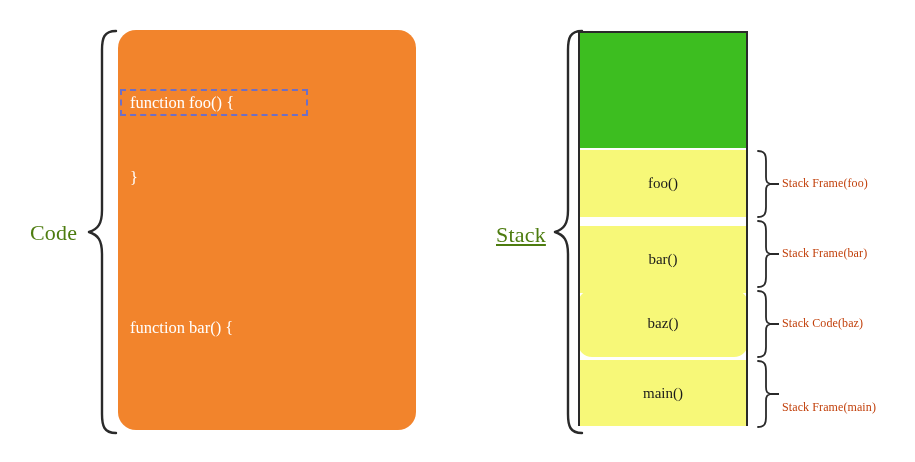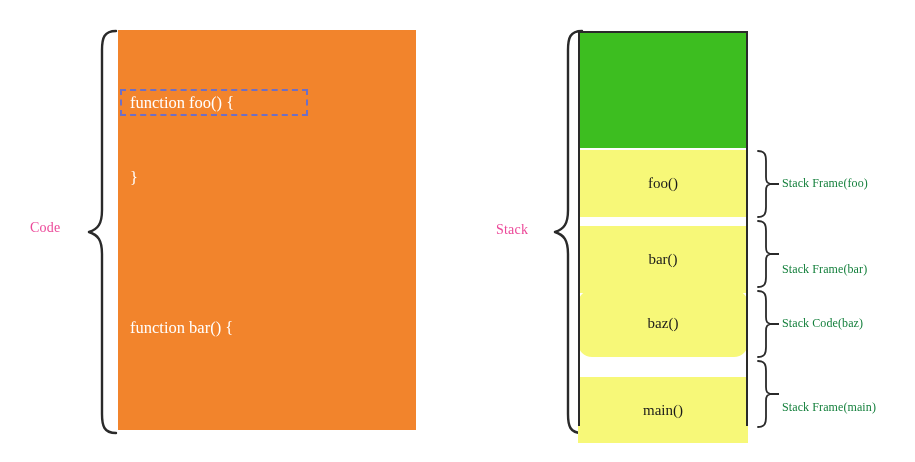--- a/index.html
+++ b/index.html
@@ -8,37 +8,38 @@
     background:#ffffff;
     font-family:"Liberation Serif","DejaVu Serif",serif;
     overflow:hidden;
     position:relative;
   }
   #stage{position:absolute;left:0;top:0;width:915px;height:462px;}
 
   
   .section-label{
     position:absolute;
-    font-size:14px;
-    color:#ec4899;
+    font-size:22px;
+    color:#4d7c0f;
     white-space:nowrap;
     letter-spacing:.2px;
   }
 
   
   .big-brace{position:absolute;}
   .big-brace svg{display:block;}
 
   
   #code-panel{
     position:absolute;
     left:118px;top:30px;
     width:298px;height:400px;
     background:#F2842C;
     box-sizing:border-box;
+    border-radius:18px;
   }
   #code-listing{
     position:absolute;
     left:12px;top:10px;
     width:286px;
     color:#ffffff;
     font-size:16.5px;
     line-height:25px;
     white-space:pre;
   }
@@ -84,21 +85,21 @@
     position:absolute;
     width:2px;background:#2a2a2a;
   }
 
   
   .frame-brace{position:absolute;}
   .frame-brace svg{display:block;}
   .frame-label{
     position:absolute;
     font-size:12px;
-    color:#15803d;
+    color:#c2410c;
     white-space:nowrap;
     letter-spacing:.1px;
   }
   .frame-tick{
     position:absolute;
     width:9px;height:2px;background:#2a2a2a;
   }
 </style>
 </head>
 <body>
@@ -133,21 +134,21 @@
       
       
       
       
       
     </div>
   </div>
 
   <div id="code-highlight"></div>
 
-  <div class="section-label" style="left:496px;top:222px;">Stack</div>
+  <div class="section-label" style="left:496px;top:222px;text-decoration:underline;">Stack</div>
 
   <div class="big-brace" style="left:552px;top:28px;">
     <svg width="34" height="408" viewBox="0 0 34 408" xmlns="http://www.w3.org/2000/svg">
       <path d="M30 3
                C18 3 16 10 16 22
                L16 182
                C16 196 12 201 3 204
                C12 207 16 212 16 226
                L16 386
                C16 398 18 405 30 405" fill="none" stroke="#2A2A2A" stroke-width="2.4" stroke-linecap="round" stroke-linejoin="round"></path>
@@ -157,21 +158,21 @@
   <div id="stack-column">
 
     <div class="stack-cell empty-top" style="top:0px;height:117px;"></div>
 
     <div class="stack-cell frame" style="top:119px;height:67px;">foo()</div>
 
     <div class="stack-cell frame" style="top:195px;height:67px;">bar()</div>
 
     <div class="stack-cell frame" style="top:259px;height:67px;border-radius:14px;">baz()</div>
 
-    <div class="stack-cell frame" style="top:346px;height:66px;">main()</div>
+    <div class="stack-cell frame" style="top:329px;height:66px;">main()</div>
 
     <div id="stack-rail-left" style="left:0px;top:117px;height:278px;"></div>
     <div id="stack-rail-right" style="left:168px;top:117px;height:278px;"></div>
   </div>
 
   <div class="frame-brace" style="left:754px;top:149px;">
     <svg width="18" height="70" viewBox="0 0 18 70" xmlns="http://www.w3.org/2000/svg">
       <path d="M4 2 C11 2 12 6 12 12 L12 28 C12 33 13 34 17 35
                C13 36 12 37 12 42 L12 58 C12 64 11 68 4 68" fill="none" stroke="#2A2A2A" stroke-width="1.8" stroke-linecap="round" stroke-linejoin="round"></path>
     </svg>
@@ -179,21 +180,21 @@
   <div class="frame-tick" style="left:770px;top:183px;"></div>
   <div class="frame-label" style="left:782px;top:176px;">Stack Frame(foo)</div>
 
   <div class="frame-brace" style="left:754px;top:219px;">
     <svg width="18" height="70" viewBox="0 0 18 70" xmlns="http://www.w3.org/2000/svg">
       <path d="M4 2 C11 2 12 6 12 12 L12 28 C12 33 13 34 17 35
                C13 36 12 37 12 42 L12 58 C12 64 11 68 4 68" fill="none" stroke="#2A2A2A" stroke-width="1.8" stroke-linecap="round" stroke-linejoin="round"></path>
     </svg>
   </div>
   <div class="frame-tick" style="left:770px;top:253px;"></div>
-  <div class="frame-label" style="left:782px;top:246px;margin-top:16px;">Stack Frame(bar)</div>
+  <div class="frame-label" style="left:782px;top:246px;">Stack Frame(bar)</div>
 
   <div class="frame-brace" style="left:754px;top:289px;">
     <svg width="18" height="70" viewBox="0 0 18 70" xmlns="http://www.w3.org/2000/svg">
       <path d="M4 2 C11 2 12 6 12 12 L12 28 C12 33 13 34 17 35
                C13 36 12 37 12 42 L12 58 C12 64 11 68 4 68" fill="none" stroke="#2A2A2A" stroke-width="1.8" stroke-linecap="round" stroke-linejoin="round"></path>
     </svg>
   </div>
   <div class="frame-tick" style="left:770px;top:323px;"></div>
   <div class="frame-label" style="left:782px;top:316px;">Stack Code(baz)</div>
 

